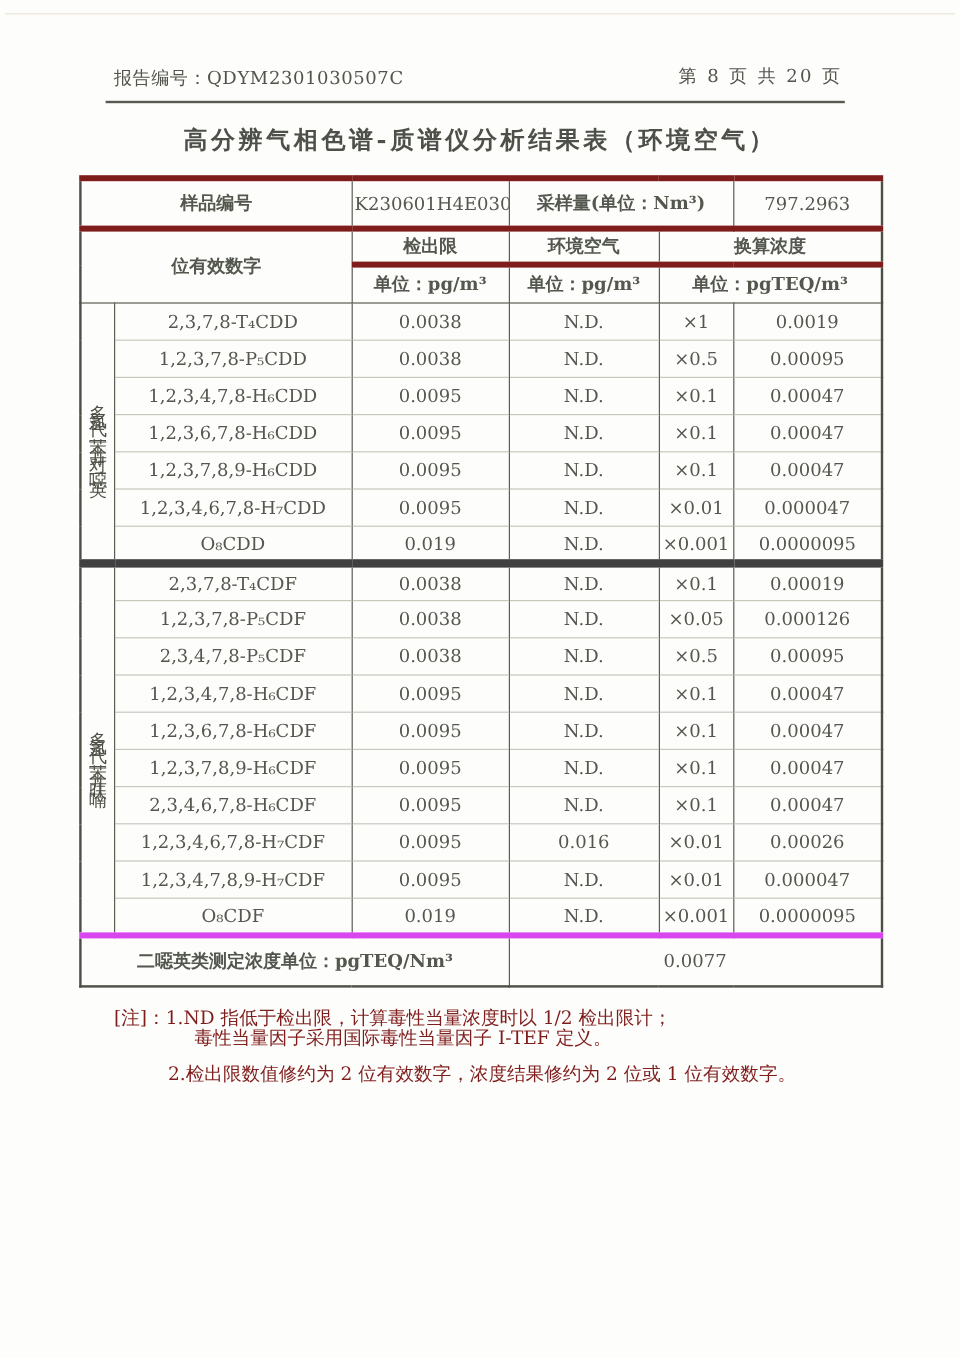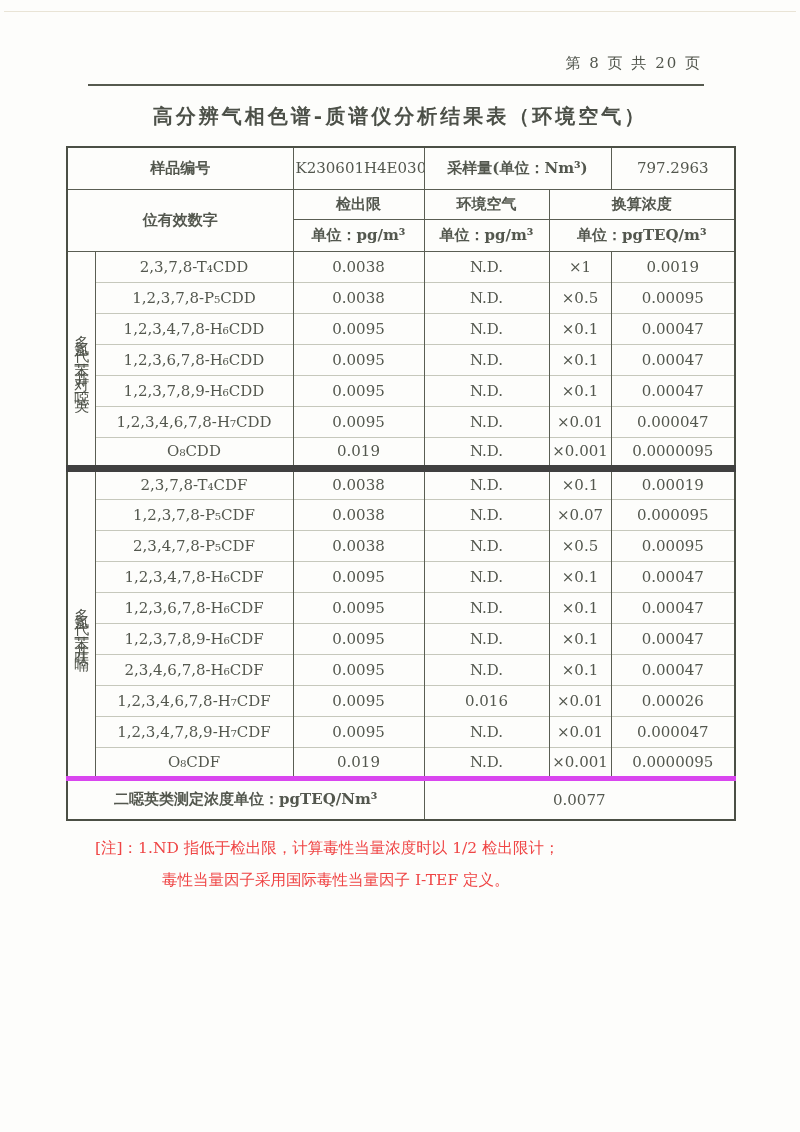--- a/index.html
+++ b/index.html
@@ -25,43 +25,44 @@
     position:absolute; left:66px; top:146px;
     width:668px; table-layout:fixed; border-collapse:collapse;
     border:2px solid #4b4f45;
     font-size:15px; color:#53574e;
   }
   td {
     border-left:1px solid #5a5e53; border-right:1px solid #5a5e53;
     padding:0 2px; text-align:center; vertical-align:middle;
     overflow:hidden; white-space:nowrap;
   }
-  tr.hdr > td { border-top:1px solid #7f1d1d; border-bottom:1px solid #5a5e53; }
+  tr.hdr > td { border-top:5px solid #7f1d1d; border-bottom:1px solid #5a5e53; }
   tr.dr  > td { border-top:1px solid #c6c8bc; }
   tr.sec-start > td { border-top:7px solid #404040; }
   tr.total > td { border-top:5px solid #d946ef; }
   tr.r1 { height:42px; } tr.r2 { height:30px; } tr.r3 { height:32px; }
   tr.dr { height:31px; } tr.total { height:42px; }
   .b { font-weight:bold; }
   td.vlabel {
     writing-mode:vertical-lr; text-orientation:upright;
     letter-spacing:7px; font-size:15px; text-align:center;
     padding:0; color:#4e5249;
   }
-  .notes { position:absolute; left:95px; top:840px; font-size:15.5px; color:#ef4444; }
+  .notes { position:absolute; left:95px; top:840px; font-size:15.5px; color:#7f1d1d; }
   .notes div { line-height:17px; }
-  .note-line2 { margin-left:67px; margin-top:15px; }
+  .note-line2 { margin-left:67px; }
   .note-line3 { margin-left:45px; margin-top:13px; }
 </style>
 </head>
 <body>
 
 <div class="page">
   <div class="scan-artifact"></div>
 
+  <div class="report-no"><span>报告编号：</span><span>QDYM2301030507C</span></div>
   <div class="page-indicator">第 8 页 共 20 页</div>
   <div class="header-rule"></div>
 
   <h1 class="page-title">高分辨气相色谱-质谱仪分析结果表（环境空气）</h1>
 
   <table class="results">
     <colgroup>
       <col style="width:28px">
         <col style="width:198px">
         <col style="width:131px">
@@ -144,22 +145,22 @@
         <td>2,3,7,8-T₄CDF</td>
         <td>0.0038</td>
         <td>N.D.</td>
         <td>×0.1</td>
         <td>0.00019</td>
       </tr>
       <tr class="dr">
         <td>1,2,3,7,8-P₅CDF</td>
         <td>0.0038</td>
         <td>N.D.</td>
-        <td>×0.07</td>
-        <td>0.000095</td>
+        <td>×0.05</td>
+        <td>0.000126</td>
       </tr>
       <tr class="dr">
         <td>2,3,4,7,8-P₅CDF</td>
         <td>0.0038</td>
         <td>N.D.</td>
         <td>×0.5</td>
         <td>0.00095</td>
       </tr>
       <tr class="dr">
         <td>1,2,3,4,7,8-H₆CDF</td>
@@ -214,14 +215,15 @@
       <tr class="total">
         <td colspan="3" class="b">二噁英类测定浓度单位：pgTEQ/Nm³</td>
         <td colspan="3">0.0077</td>
       </tr>
     </tbody>
   </table>
 
   <div class="notes">
     <div class="note-line1">[注]：1.ND 指低于检出限，计算毒性当量浓度时以 1/2 检出限计；</div>
     <div class="note-line2">毒性当量因子采用国际毒性当量因子 I-TEF 定义。</div>
+    <div class="note-line3">2.检出限数值修约为 2 位有效数字，浓度结果修约为 2 位或 1 位有效数字。</div>
   </div>
 </div>
 
 </body></html>

